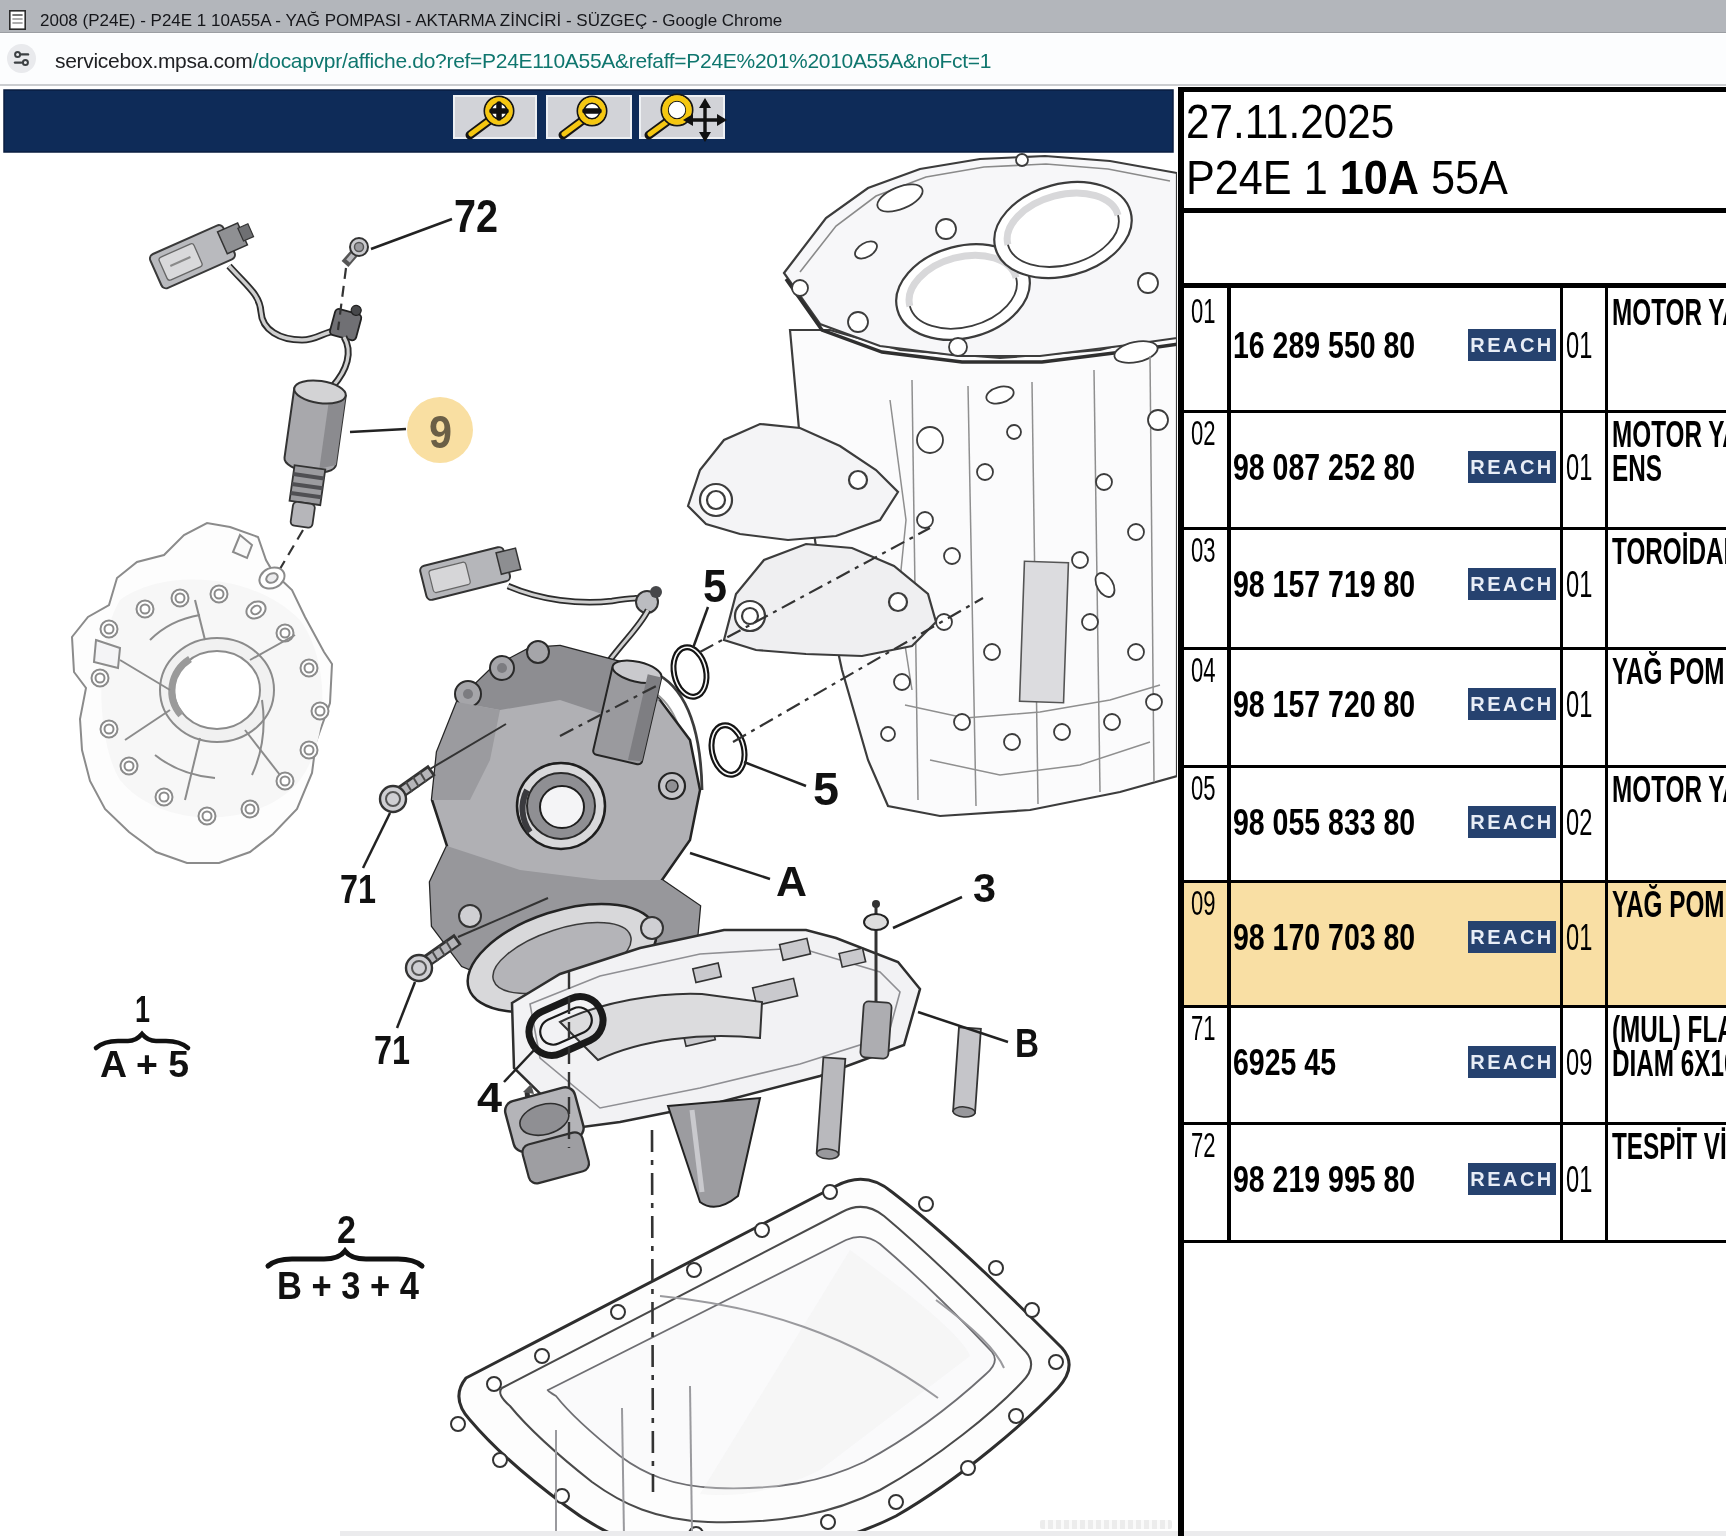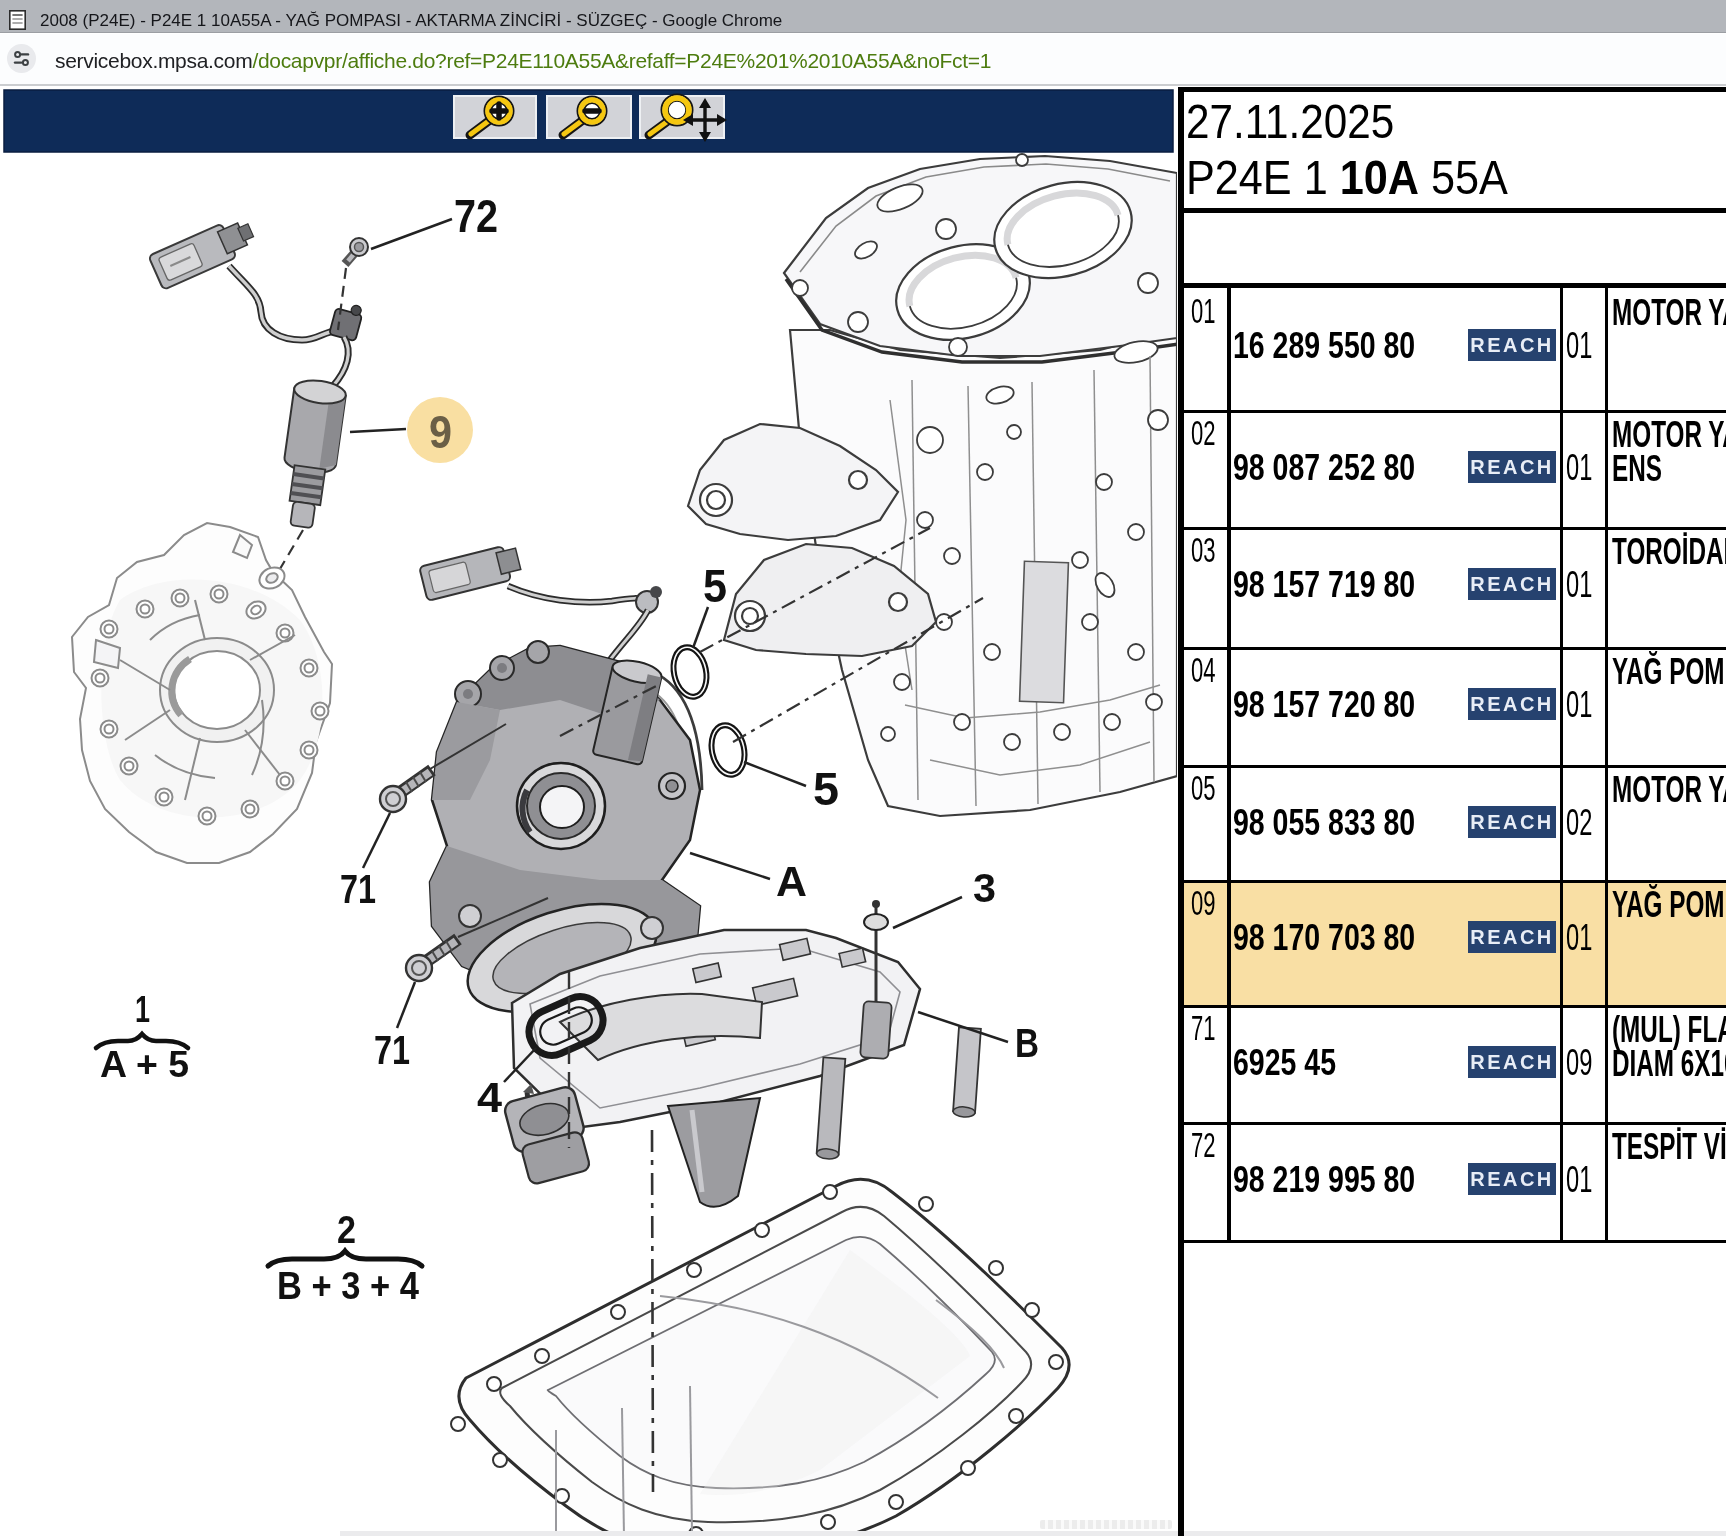--- a/index.html
+++ b/index.html
@@ -19,21 +19,21 @@
 
 <div class="abs" style="left:0;top:34px;width:1726px;height:50px;background:#fcfdfe"></div>
 <div class="abs" style="left:0;top:84px;width:1726px;height:2px;background:#cbcdd0"></div>
 <div class="abs" style="left:7px;top:44px;width:29px;height:29px;border-radius:50%;background:#e9eaed"></div>
 <svg class="abs" style="left:7px;top:44px" width="29" height="29" viewBox="0 0 29 29">
  <circle cx="10.6" cy="10.4" r="2.5" fill="none" stroke="#3c4043" stroke-width="2"></circle>
  <line x1="14.6" y1="10.4" x2="21" y2="10.4" stroke="#3c4043" stroke-width="2.4" stroke-linecap="round"></line>
  <line x1="8" y1="18.6" x2="14.4" y2="18.6" stroke="#3c4043" stroke-width="2.4" stroke-linecap="round"></line>
  <circle cx="18.4" cy="18.6" r="2.5" fill="none" stroke="#3c4043" stroke-width="2"></circle>
 </svg>
-<div class="abs" style="left:55px;top:49px;font-size:21px;letter-spacing:-0.3px;color:#202124;white-space:nowrap">servicebox.mpsa.com<span style="color:#4d7c0f">/docapvpr/affiche.do?ref=P24E110A55A&amp;refaff=P24E%201%2010A55A&amp;noFct=1</span></div>
+<div class="abs" style="left:55px;top:49px;font-size:21px;letter-spacing:-0.3px;color:#202124;white-space:nowrap">servicebox.mpsa.com<span style="color:#0f766e">/docapvpr/affiche.do?ref=P24E110A55A&amp;refaff=P24E%201%2010A55A&amp;noFct=1</span></div>
 
 <svg class="abs" style="left:0;top:87px" width="1177" height="1449" viewBox="0 87 1177 1449">
 
 <rect x="4" y="90" width="1169" height="62" fill="#0e2b58" stroke="#0a1e40" stroke-width="1.5"></rect>
 <g id="btn1">
  <rect x="454" y="96" width="82" height="42" fill="#d2d3d8" stroke="#eef0f3" stroke-width="2"></rect>
 </g>
 <g id="btn2">
  <rect x="547" y="96" width="84" height="42" fill="#d2d3d8" stroke="#eef0f3" stroke-width="2"></rect>
 </g>

